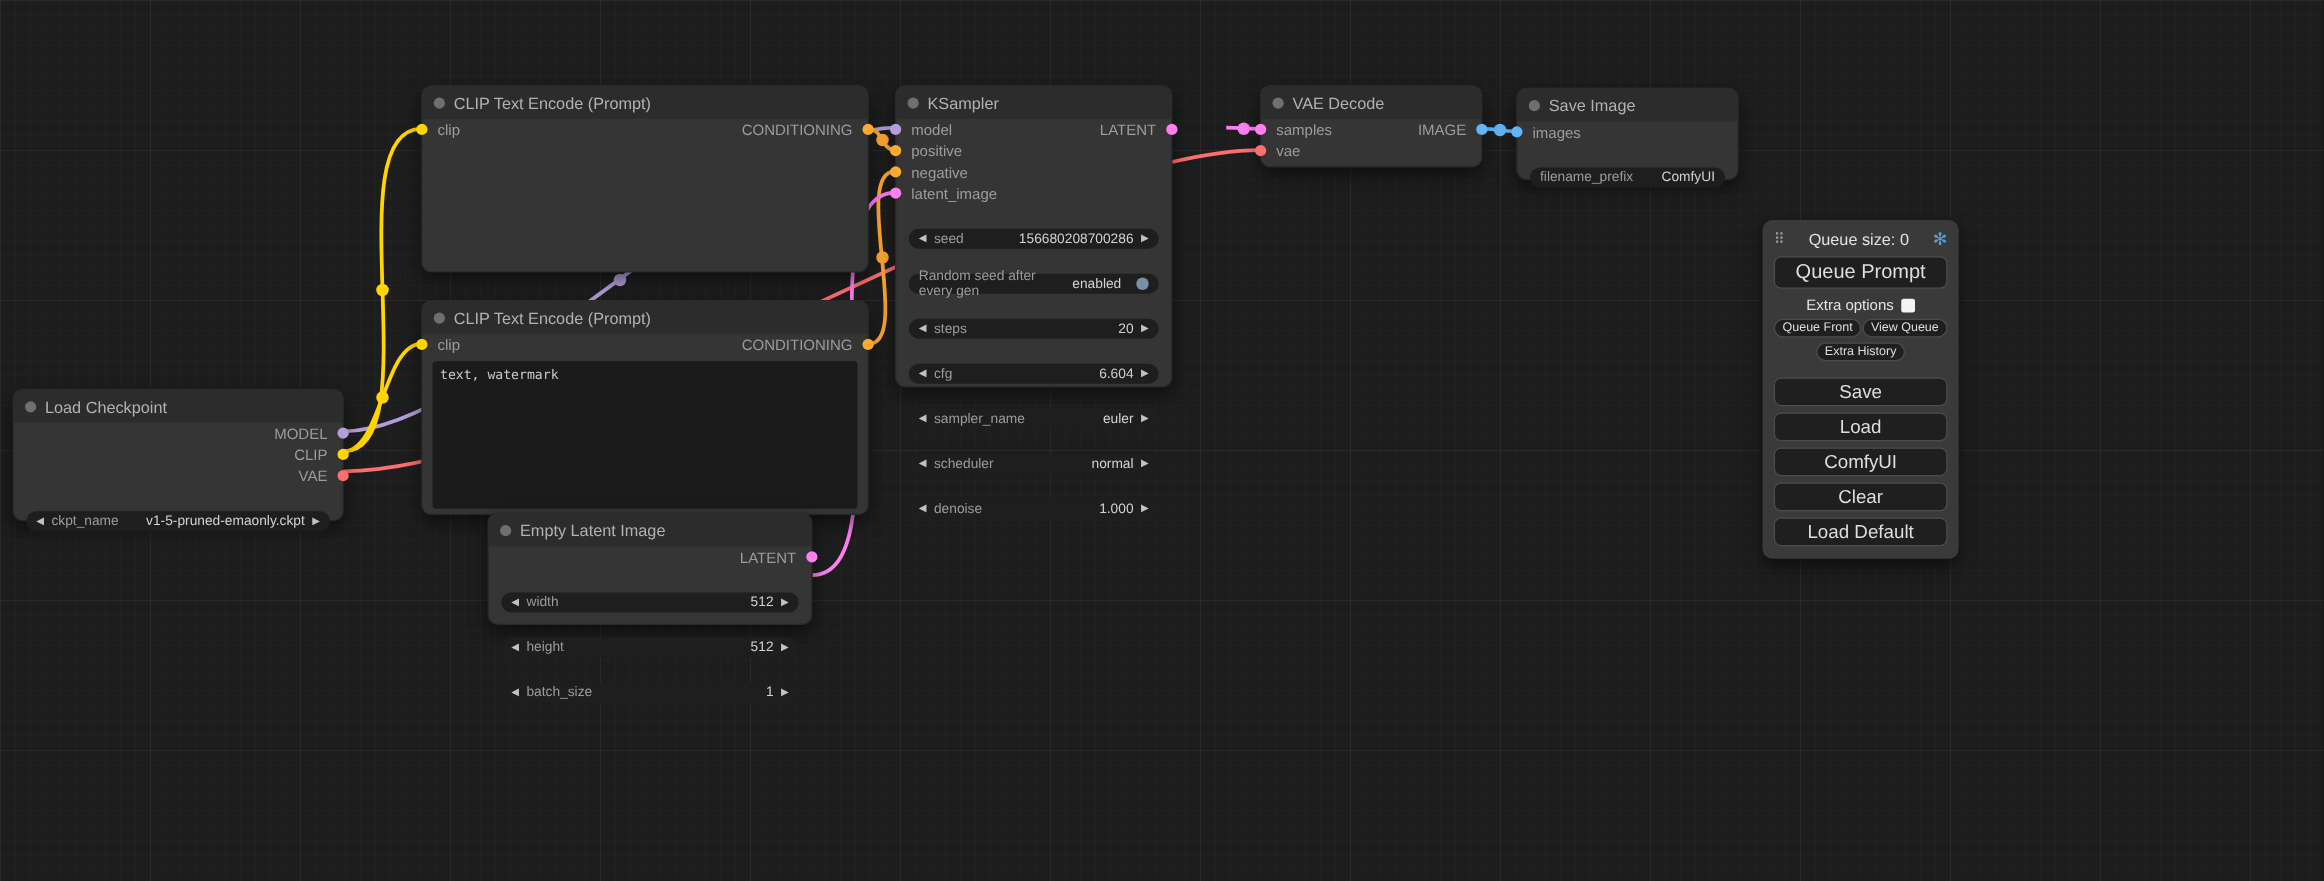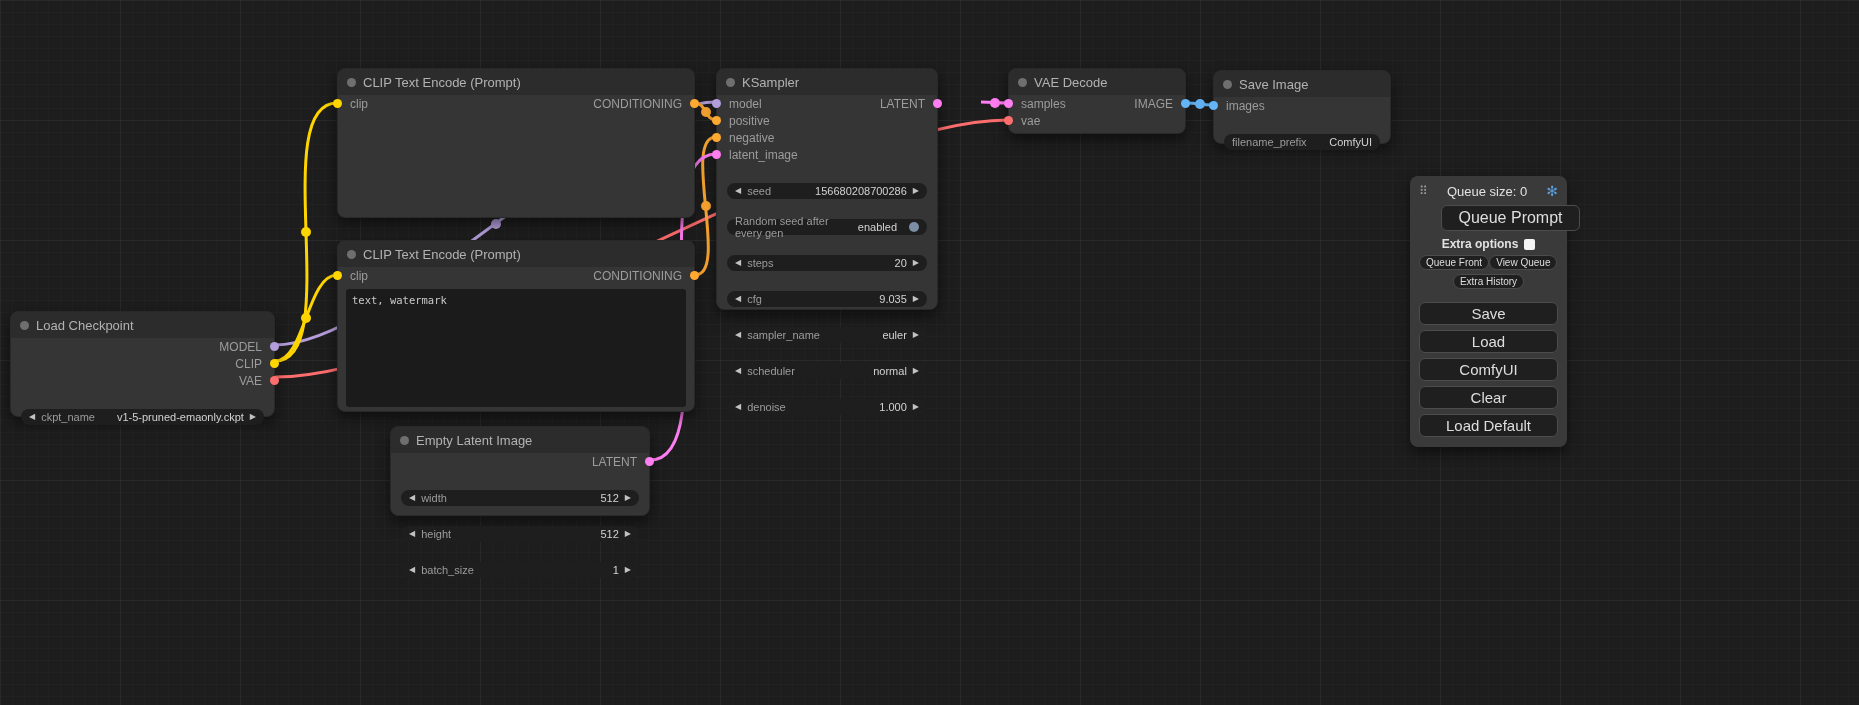--- a/index.html
+++ b/index.html
@@ -41,27 +41,27 @@
   .qpanel { position:absolute; left:1410px; top:176px; width:157px; background:#3a3a3a;
     border-radius:8px; padding:5px 9px 10px; z-index:3; box-shadow:0 6px 14px rgba(0,0,0,.5);
     color:#ddd; box-sizing:border-box; }
   .qhead { display:flex; align-items:center; height:20px; }
   .qhandle { color:#9a9a9a; font-size:12px; cursor:grab; }
   .qsize { flex:1; text-align:center; font-size:13px; color:#e2e2e2; }
   .qgear { color:#5b9bd5; font-size:14px; cursor:pointer; }
   .qbtn { display:block; width:100%; box-sizing:border-box; background:#1f1f1f;
     border:1px solid #4c4c4c; border-radius:6px; color:#dedede; font-family:inherit;
     text-align:center; cursor:pointer; }
-  .qbtn.big { font-size:16px; padding:3px 0; margin-top:4px;margin-left:22px; }
+  .qbtn.big { font-size:16px; padding:3px 0; margin-top:4px; }
   .qbtn.med { font-size:15px; padding:2px 0; margin-top:5px; }
   .qbtn.sm { display:inline-block; width:auto; font-size:10px; padding:1px 6px; border-radius:9px; margin:0; }
   .qextra { display:flex; align-items:center; justify-content:center; gap:6px; font-size:12px;
-    margin-top:6px; color:#e2e2e2;font-weight:bold; }
+    margin-top:6px; color:#e2e2e2; }
   .qcheck { width:11px; height:11px; background:#f4f4f4; border-radius:2px; display:inline-block; cursor:pointer; }
-  .qrow { display:flex; margin-top:4px; }
+  .qrow { display:flex; justify-content:space-between; margin-top:4px; }
   .qrow.center { justify-content:center; }
   .gap { height:8px; }
 </style>
 </head>
 <body>
 
 <div class="canvas">
 
   <svg class="wires" width="1859" height="705">
     <path d="M275,345 C388,345 603,102 716,102" stroke="#B39DDB"></path>
@@ -128,21 +128,21 @@
     </div>
     <div class="row both">
       <span>clip</span>
       <span>CONDITIONING</span>
       <span class="pdot in" style="background: rgb(255, 213, 0);"></span>
       <span class="pdot out" style="background: rgb(255, 169, 49);"></span>
     </div>
     <div class="prompt" style="height:110px">text, watermark</div>
   </div>
 
-  <div class="node" style="left:390px;top:426px;width:260px;height:90px">
+  <div class="node" style="left:390px;top:410px;width:260px;height:90px">
     <div class="node-title">
       <span class="tdot"></span>
       <span>Empty Latent Image</span>
     </div>
     <div class="row out">
       <span>LATENT</span>
       <span class="pdot out" style="background: rgb(255, 126, 242);"></span>
     </div>
     <div class="widget">
       <span class="arr">◀</span>
@@ -200,21 +200,21 @@
     </div>
     <div class="widget">
       <span class="arr">◀</span>
       <span>steps</span>
       <span class="val">20</span>
       <span class="arr">▶</span>
     </div>
     <div class="widget">
       <span class="arr">◀</span>
       <span>cfg</span>
-      <span class="val">9.035</span>
+      <span class="val">6.604</span>
       <span class="arr">▶</span>
     </div>
     <div class="widget">
       <span class="arr">◀</span>
       <span>sampler_name</span>
       <span class="val">euler</span>
       <span class="arr">▶</span>
     </div>
     <div class="widget">
       <span class="arr">◀</span>

